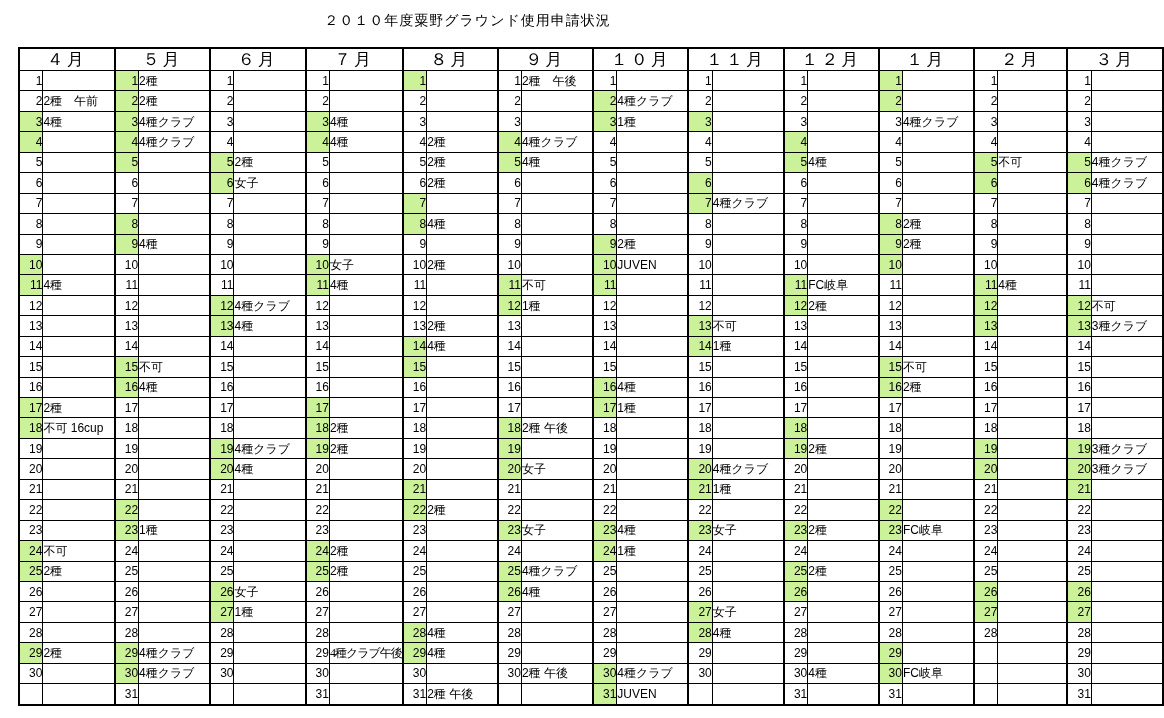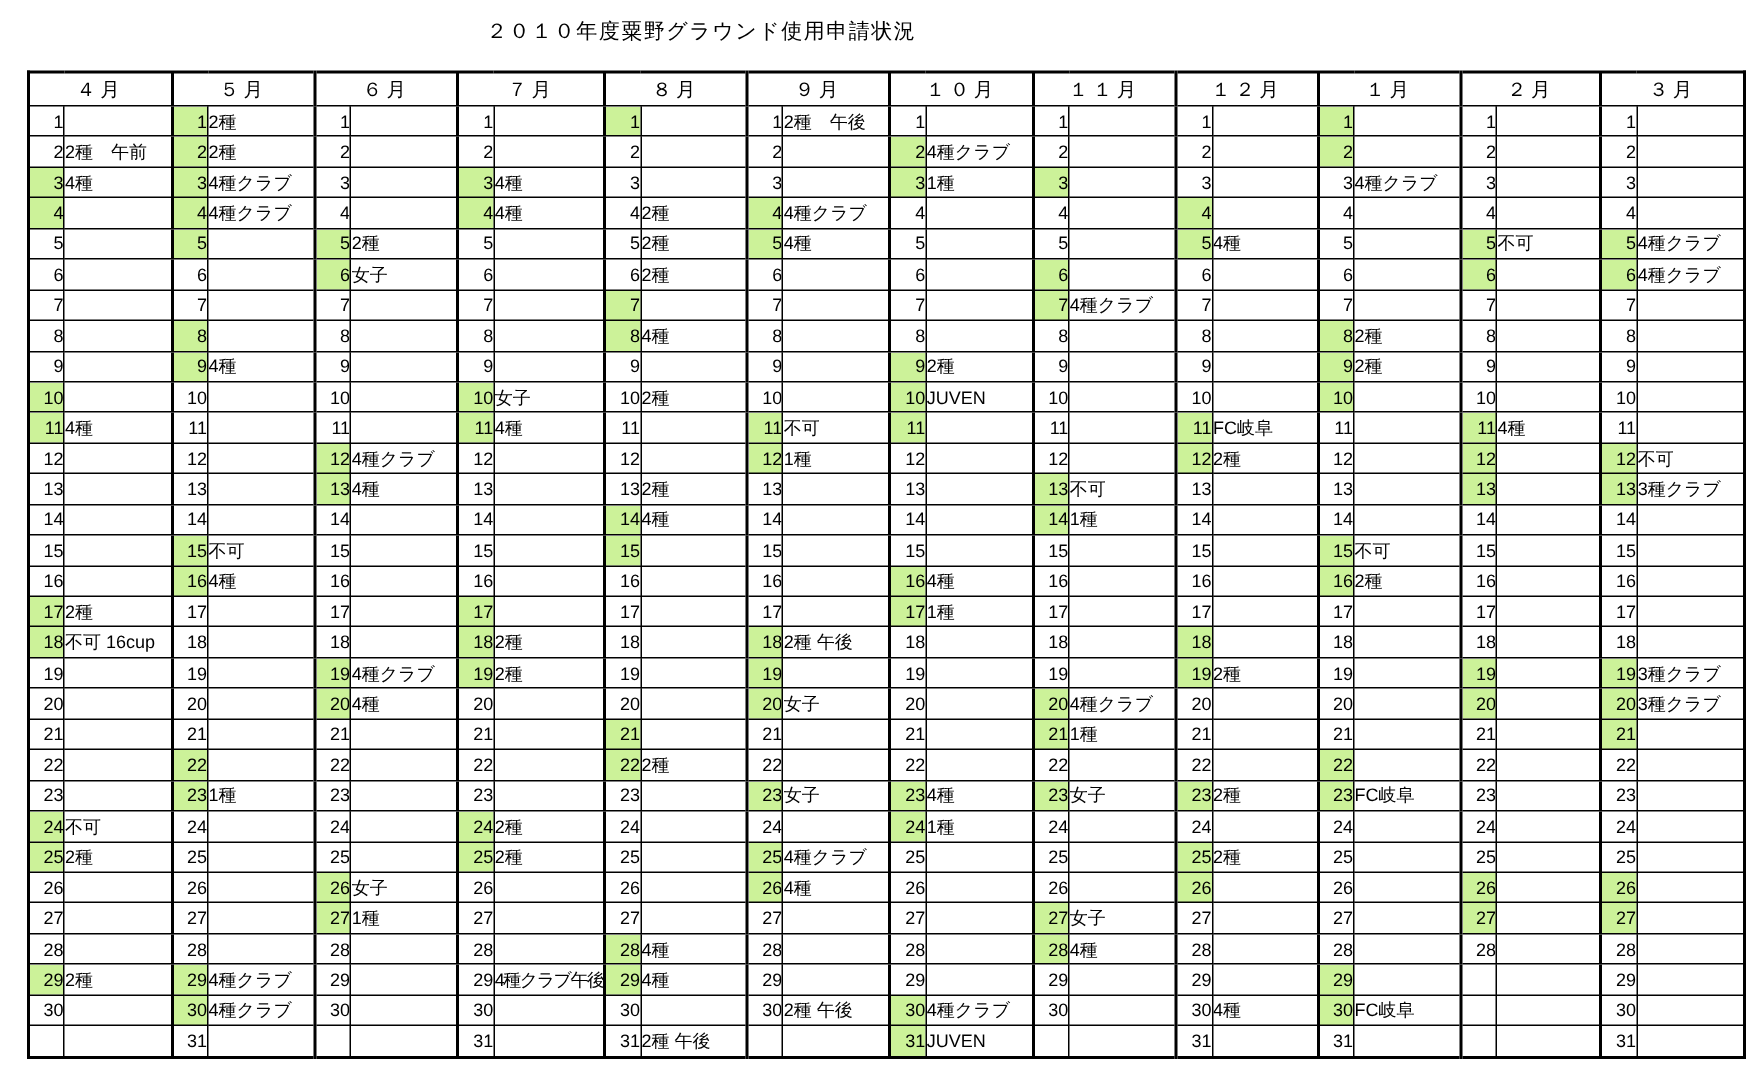--- a/index.html
+++ b/index.html
@@ -39,36 +39,36 @@
     font-size: 12px;
     font-weight: normal;
     color: #000;
     white-space: nowrap;
     overflow: hidden;
     line-height: 1;
   }
   table.cal th.month-h {
     height: 21px;
     text-align: center;
-    font-size: 13px;
+    font-size: 17px;
     letter-spacing: 3px;
   }
   td.num {
     width: 23px;
     text-align: right;
     padding-right: 3px;
   }
   td.txt {
     width: 71px;
     text-align: left;
     padding-left: 2px;
   }
   .mstart { border-left: 2px solid #000 !important; }
   .hl { background: var(--hl, #ccf299); }
-  .small-txt { font-size: 10px; letter-spacing: -1px; }
+  .small-txt { font-size: 10px; letter-spacing: -1px; font-family: Liberation Serif, serif; }
 </style>
 </head>
 <body>
 
 <div class="page-title">２０１０年度粟野グラウンド使用申請状況</div>
 
 <div class="cal-wrap">
   <table class="cal">
     <thead>
         <tr>

